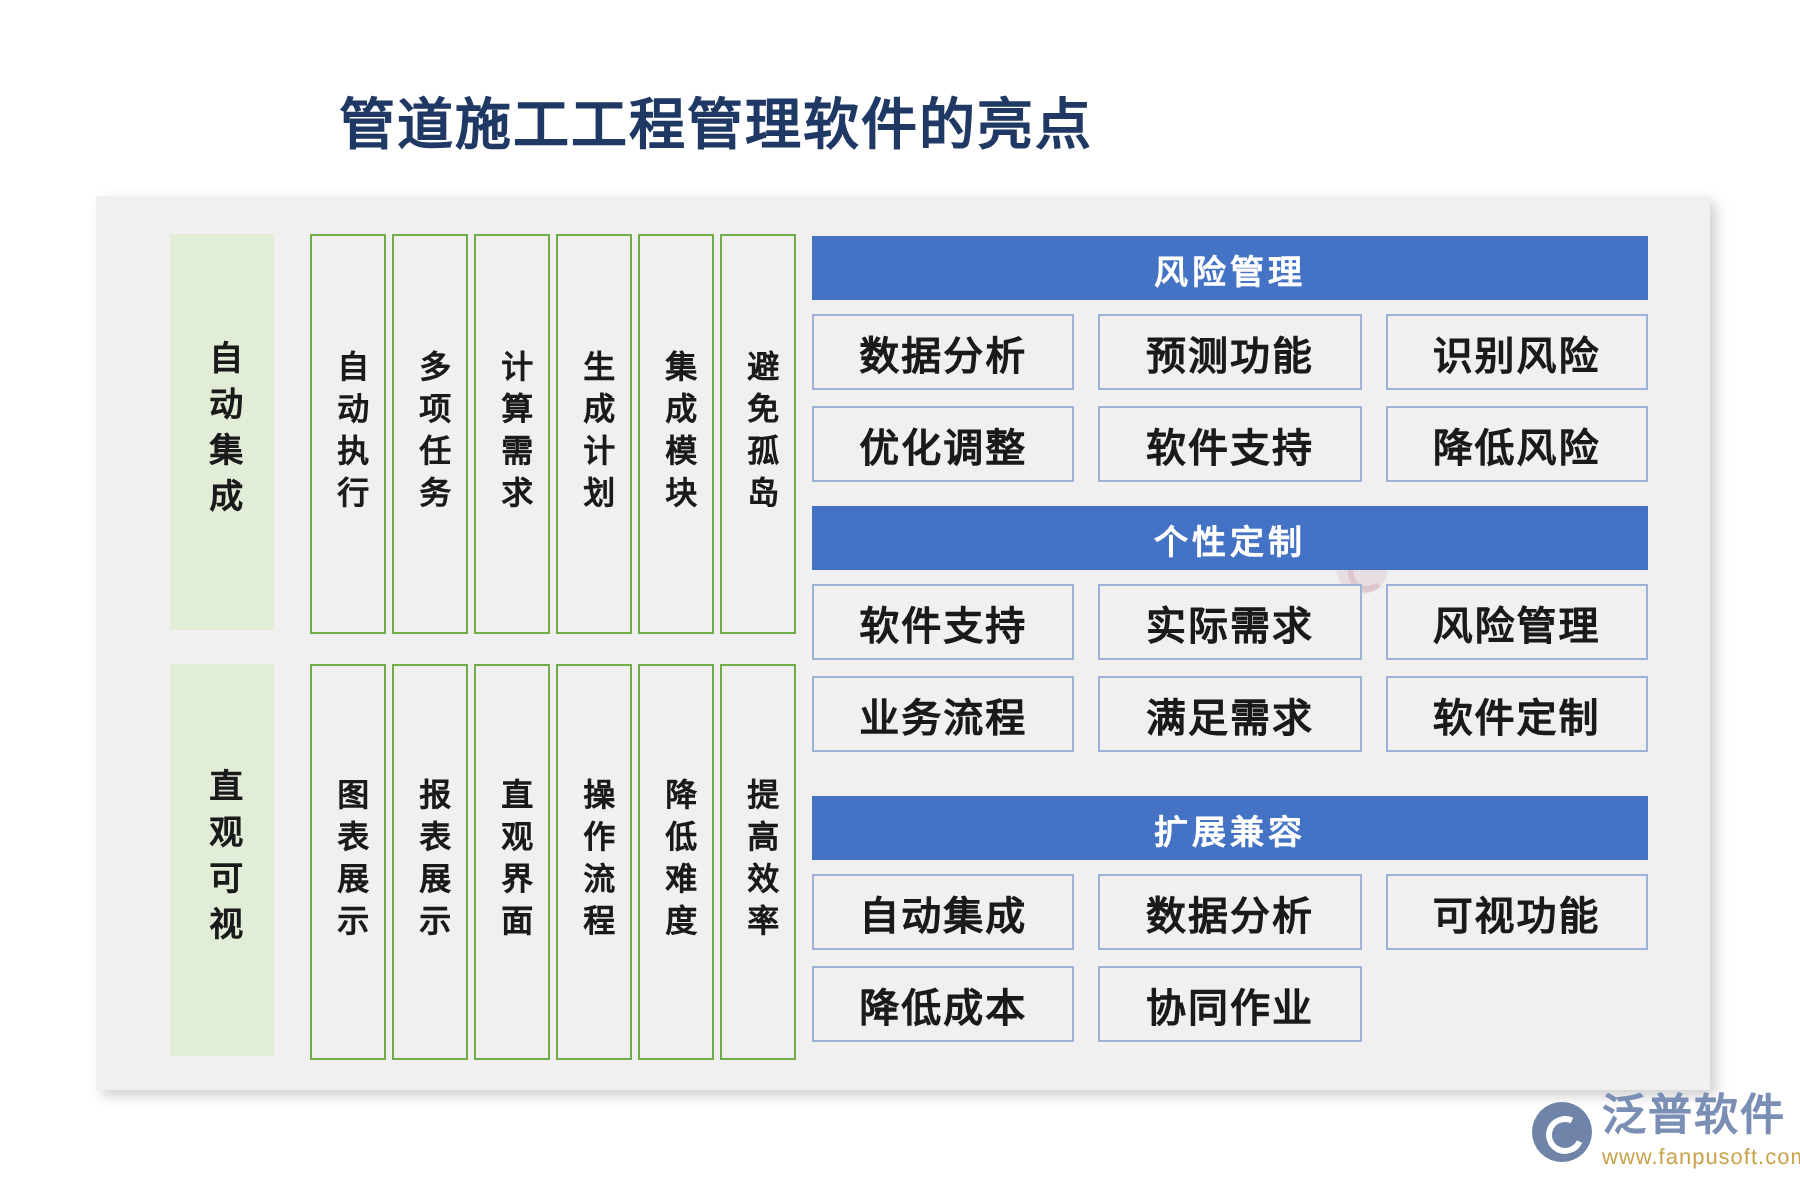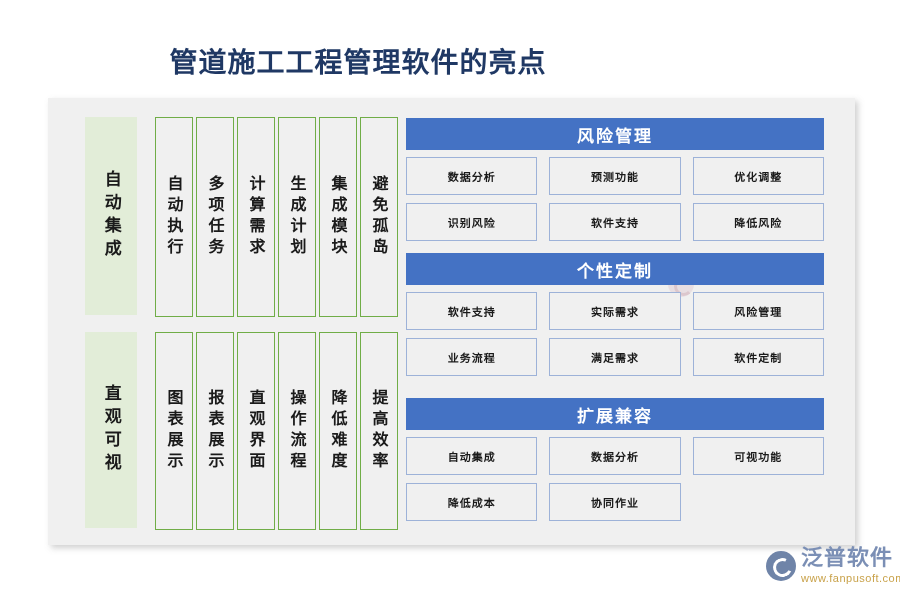--- a/index.html
+++ b/index.html
@@ -141,21 +141,21 @@
     column-gap: 12px;
     row-gap: 8px;
   }
 
   .cell {
     border: 1px solid #9DB2D8;
     background: #F0F0F0;
     display: flex;
     align-items: center;
     justify-content: center;
-    font-size: 11px;
+    font-size: 20px;
     font-weight: bold;
     color: #1a1a1a;
     letter-spacing: 1px;
     font-family: "Liberation Serif", "DejaVu Serif", serif;
   }
 
   
   #corner-logo {
     position: absolute;
     left: 766px;
@@ -251,22 +251,22 @@
   </div>
   <div class="vcol" style="left:312px; top:234px; width:36px; height:196px;">
     <span class="vtext">提高效率</span>
   </div>
 
   <div class="section" style="left:358px; top:20px;">
     <div class="section-header">风险管理</div>
     <div class="grid">
       <div class="cell">数据分析</div>
       <div class="cell">预测功能</div>
+      <div class="cell">识别风险</div>
       <div class="cell">优化调整</div>
-      <div class="cell">识别风险</div>
       <div class="cell">软件支持</div>
       <div class="cell">降低风险</div>
     </div>
   </div>
 
   <div class="section" style="left:358px; top:155px;">
     <div class="section-header">个性定制</div>
     <div class="grid">
       <div class="cell">软件支持</div>
       <div class="cell">实际需求</div>

